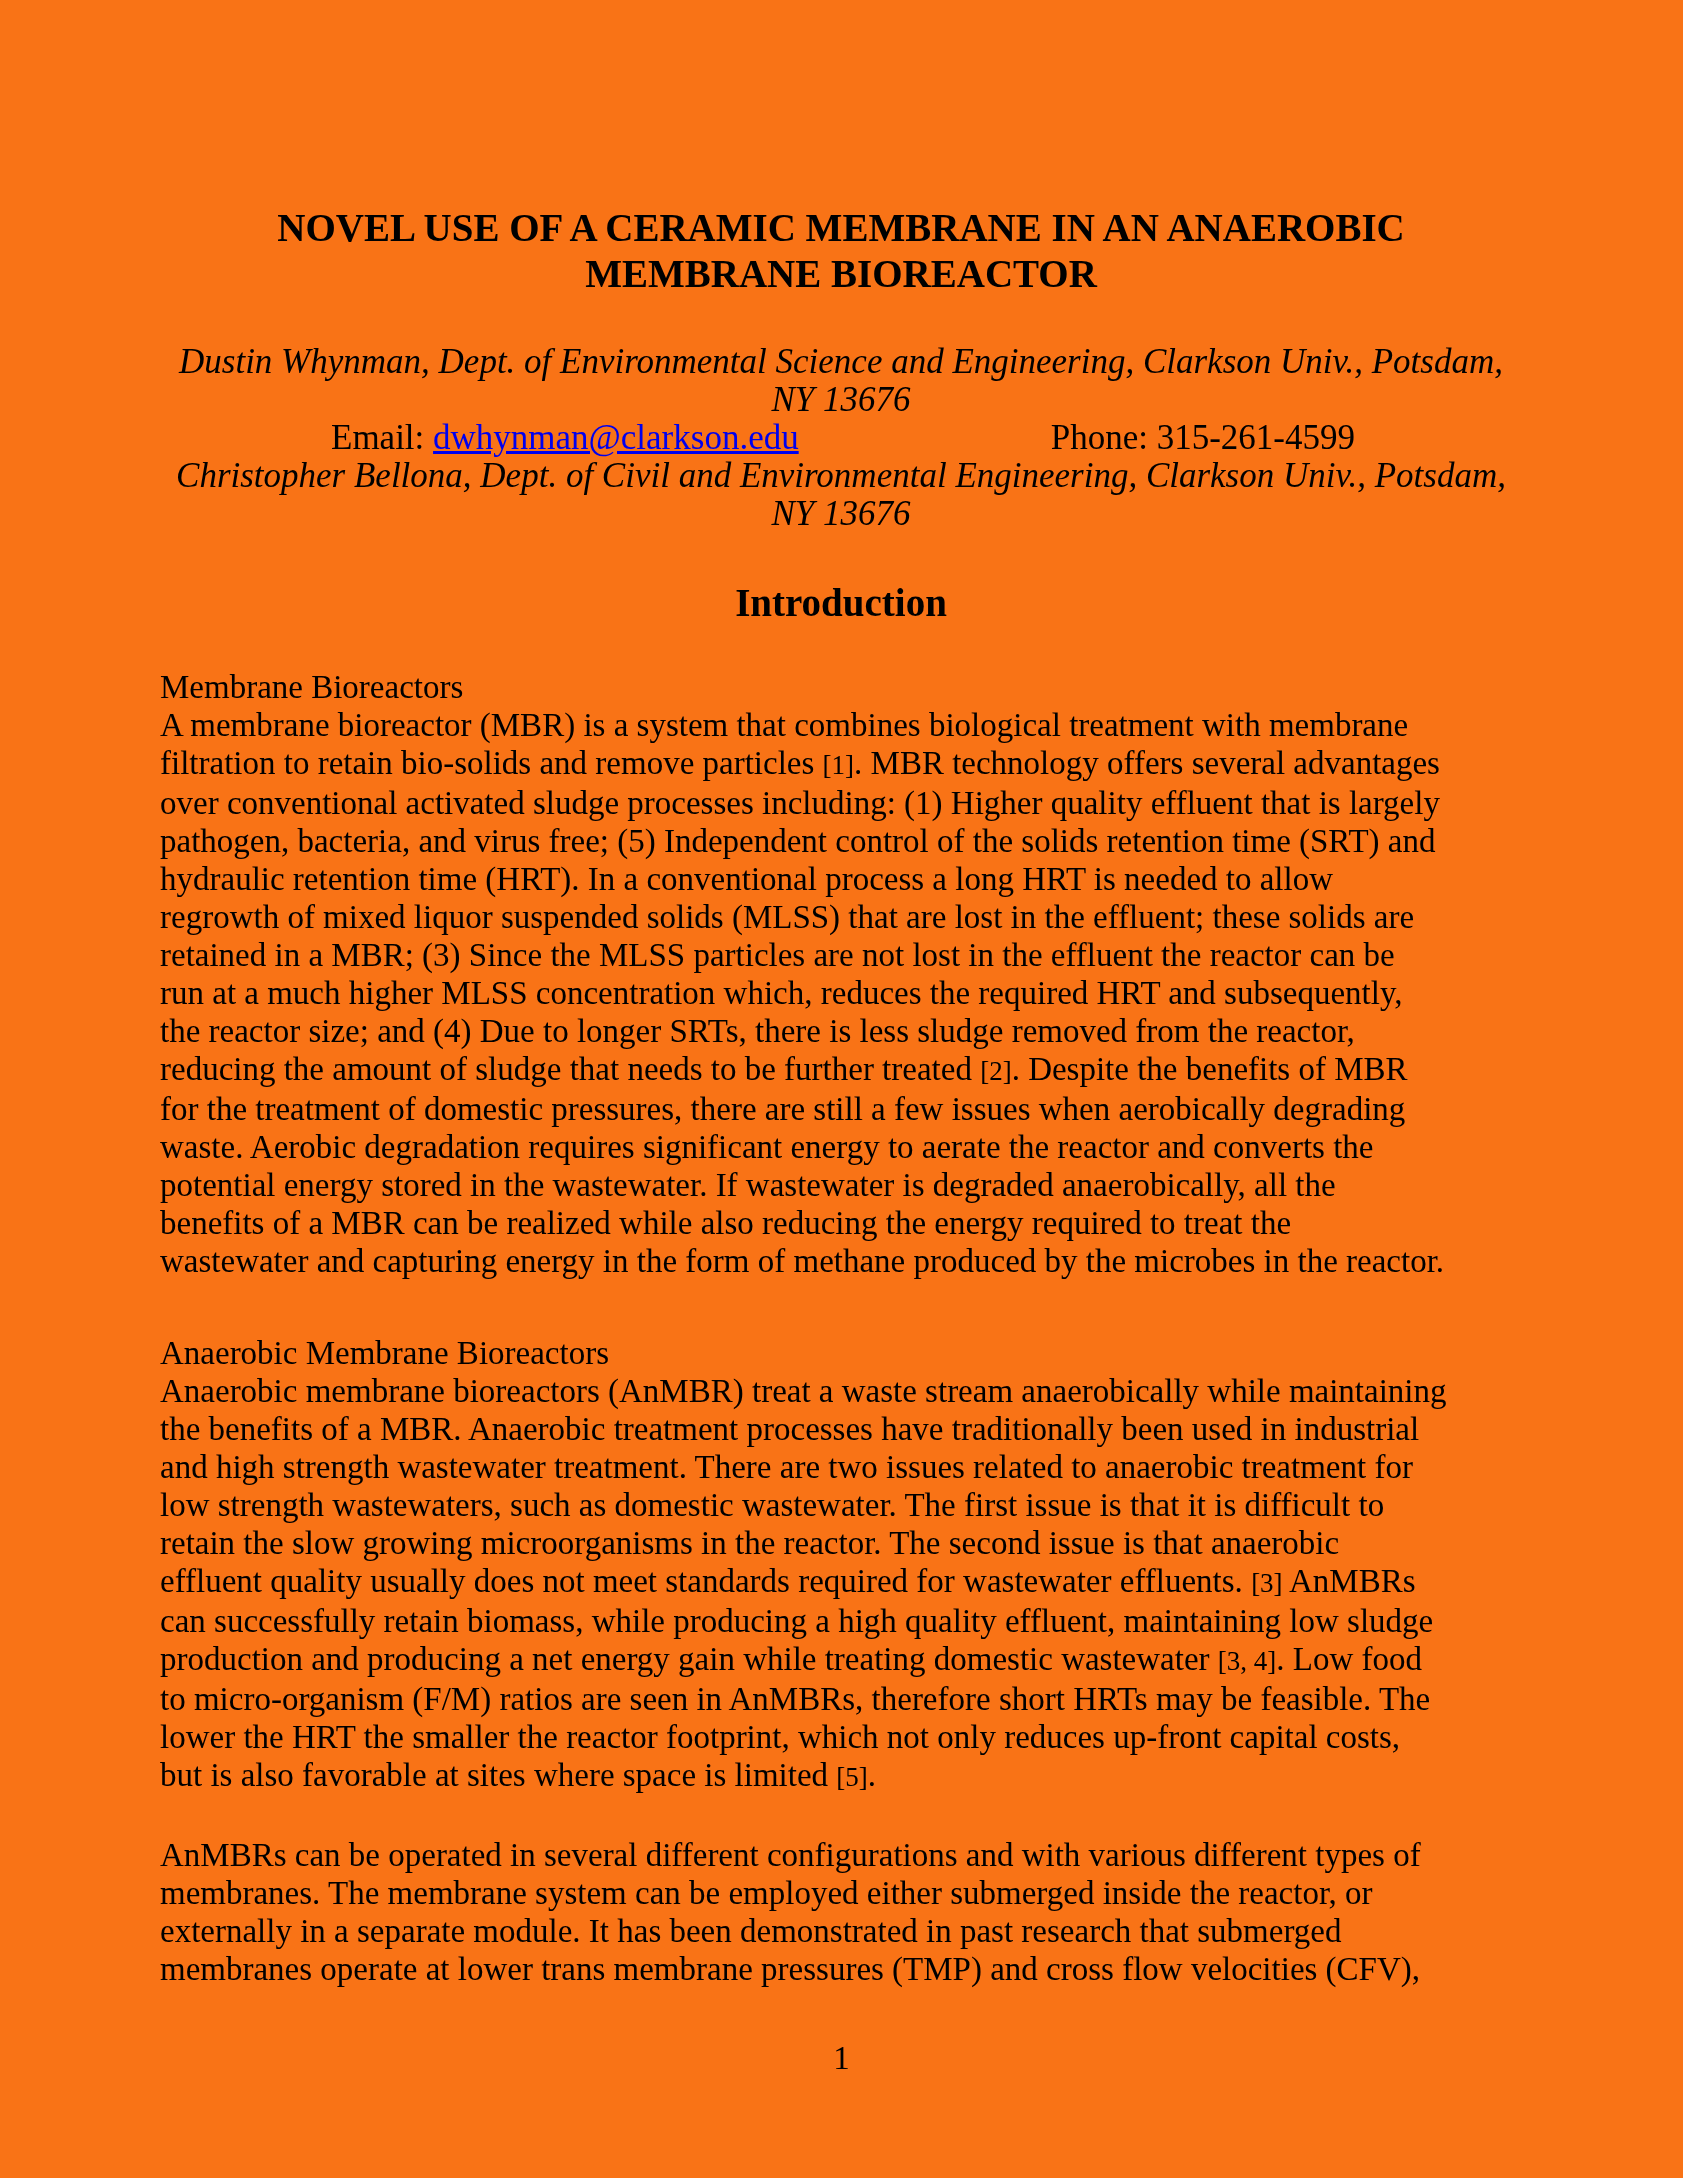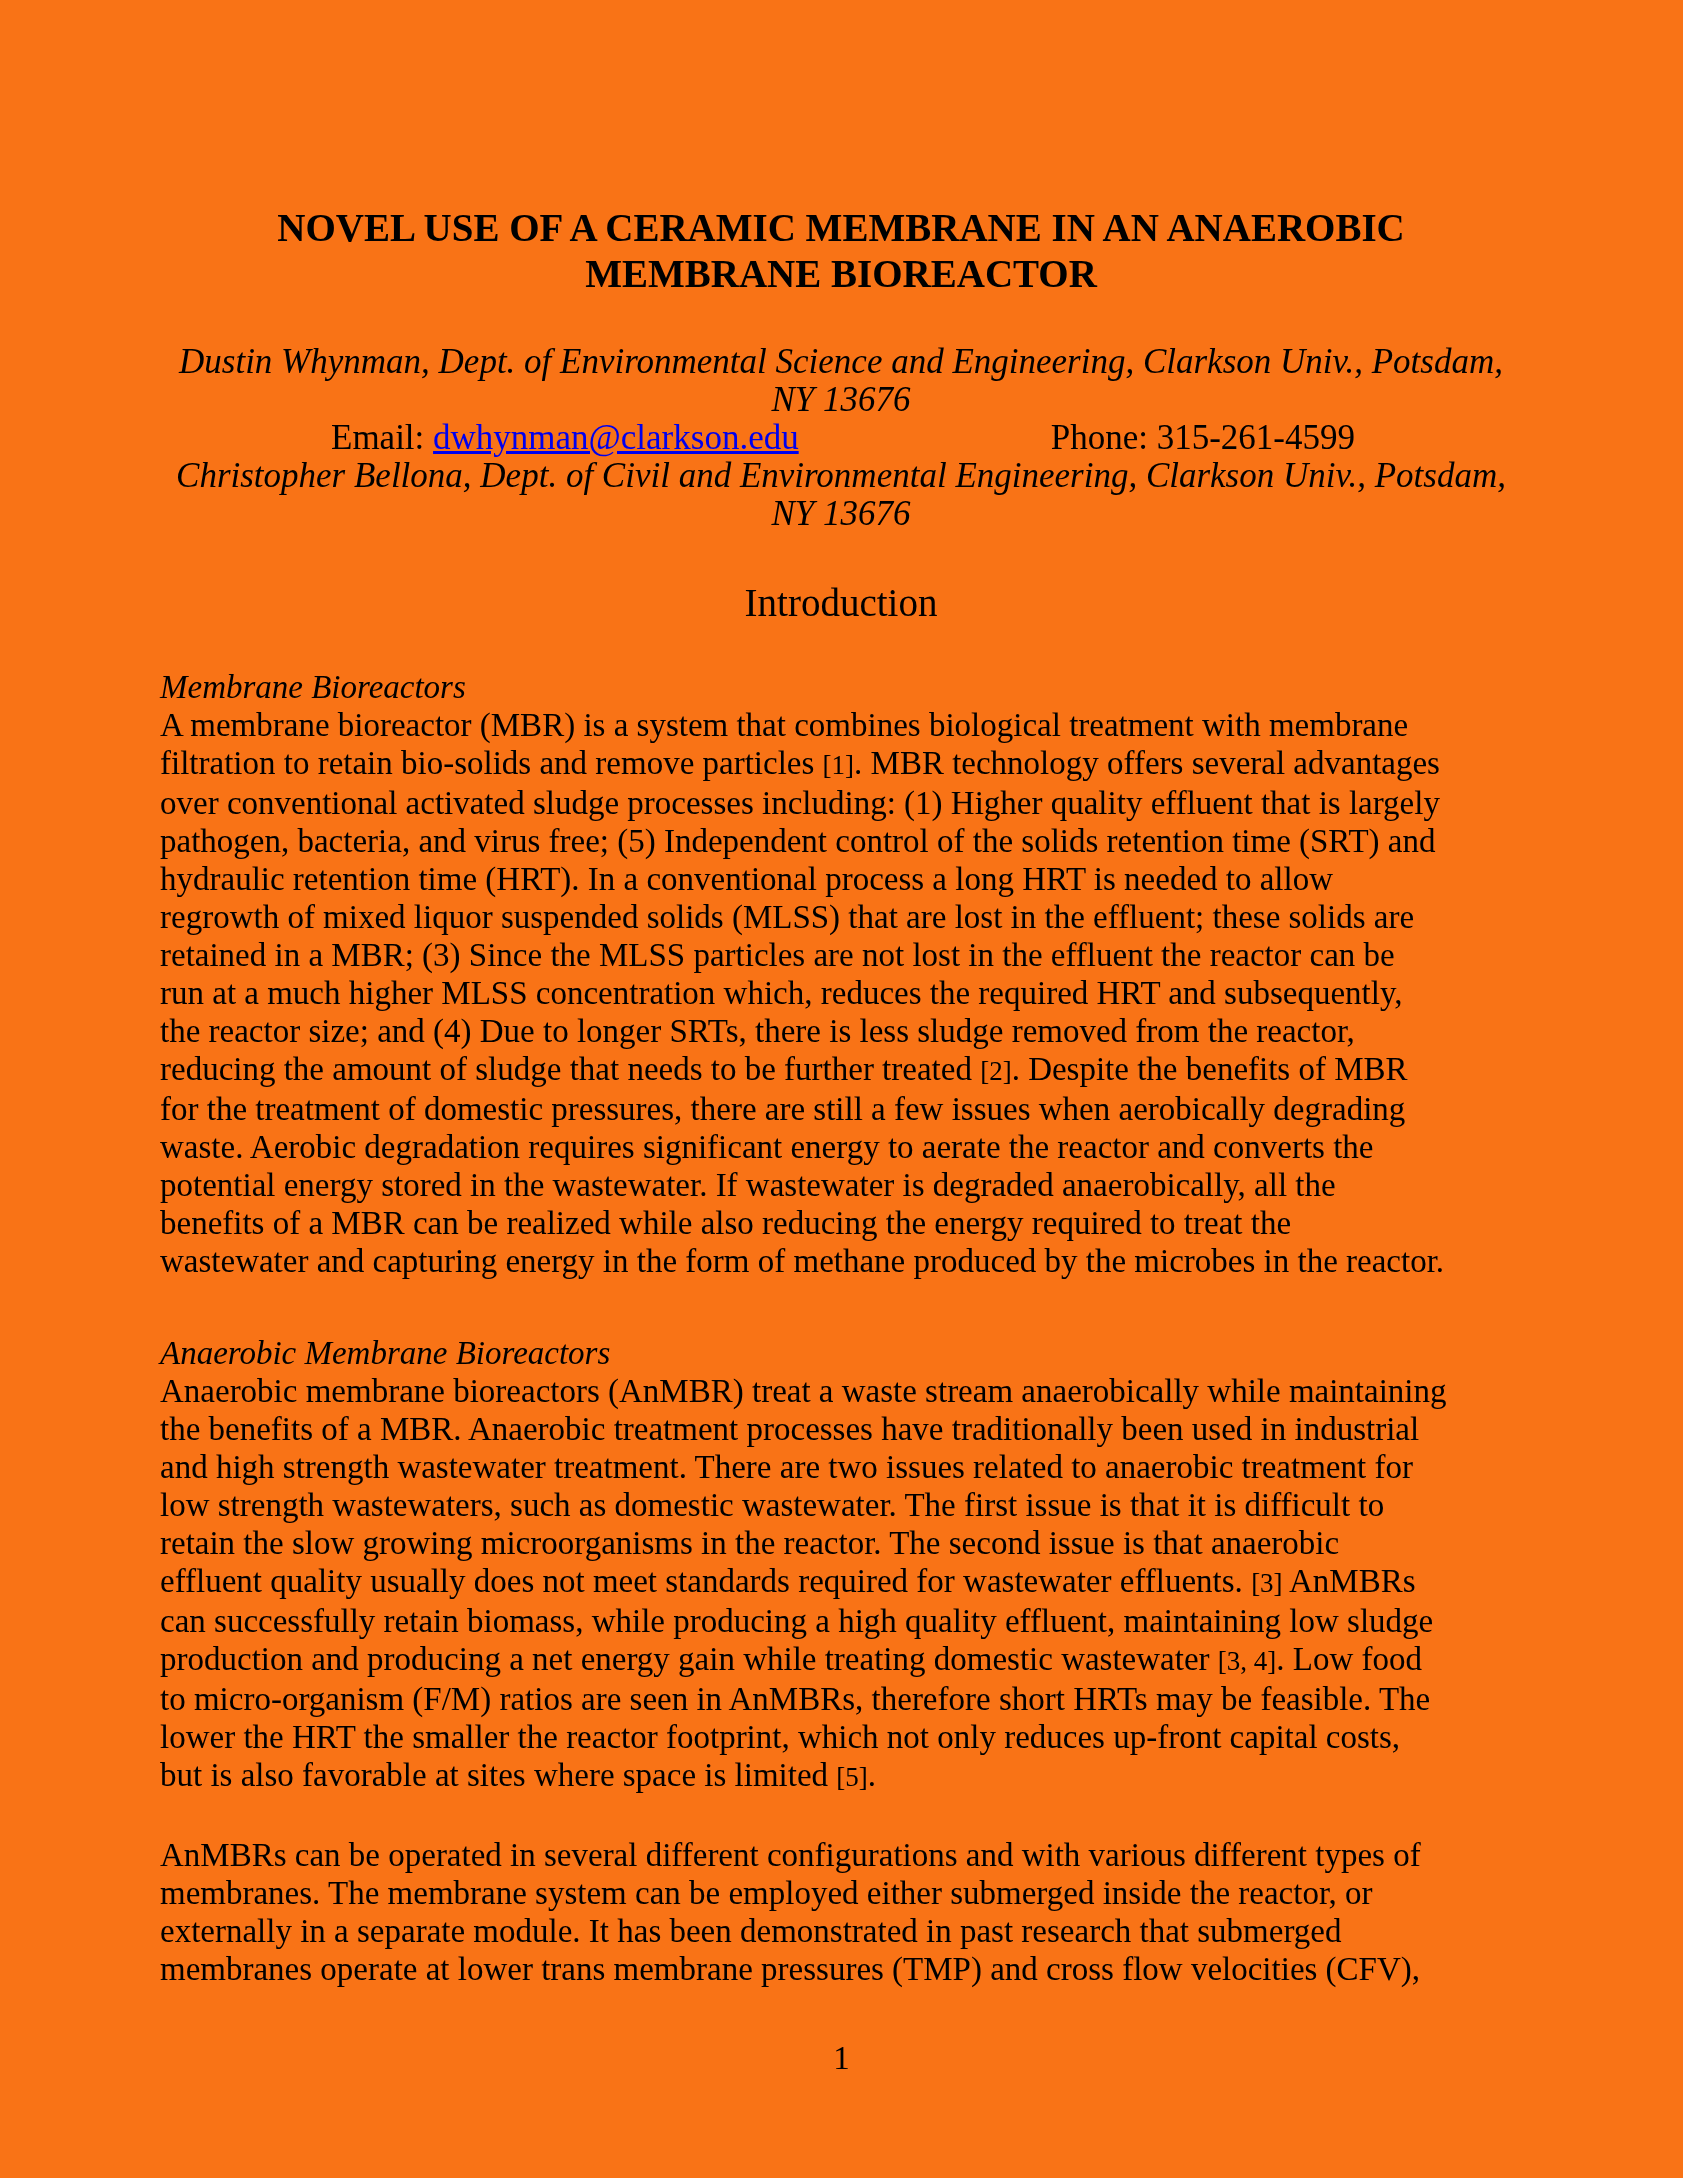--- a/index.html
+++ b/index.html
@@ -44,29 +44,28 @@
   .phone-group { margin-left: 252px; }
   a.email-link, .email-link {
     color: #0000EE;
     text-decoration: underline;
     cursor: pointer;
   }
   .intro-heading {
     margin-top: 47px;
     font-size: 39px;
     line-height: 46px;
-    font-weight: normal;
+    font-weight: bold;
     text-align: center;
   }
   .section { font-size: 33px; line-height: 38px; }
   .section-1 { margin-top: 42px; }
   .section-2 { margin-top: 54px; }
   .section-3 { margin-top: 40px; }
   .subheading {
-    font-style: italic;
     line-height: 38px;
   }
   .para .line {
     white-space: nowrap;
     line-height: 38px;
   }
   .cite {
     font-size: 27px;
   }
   .page-number {

